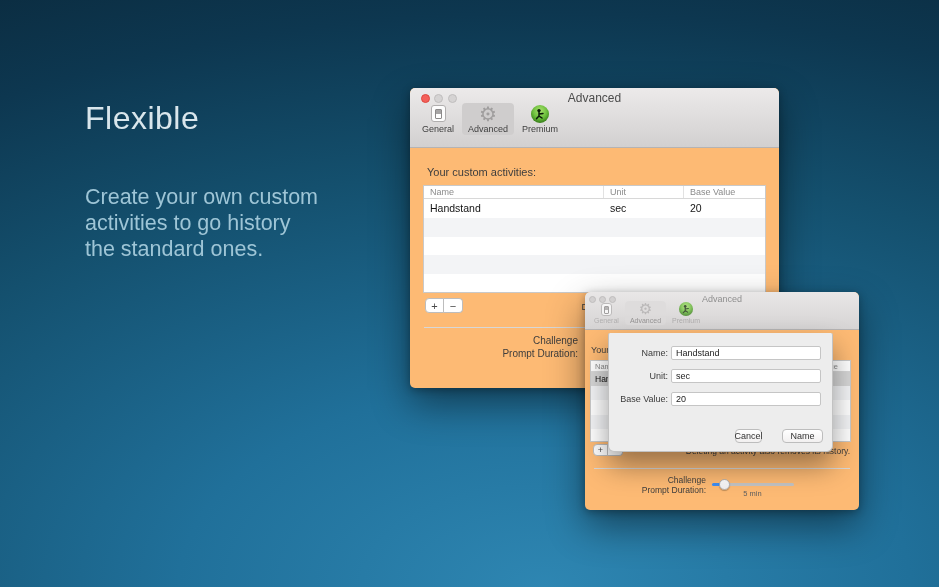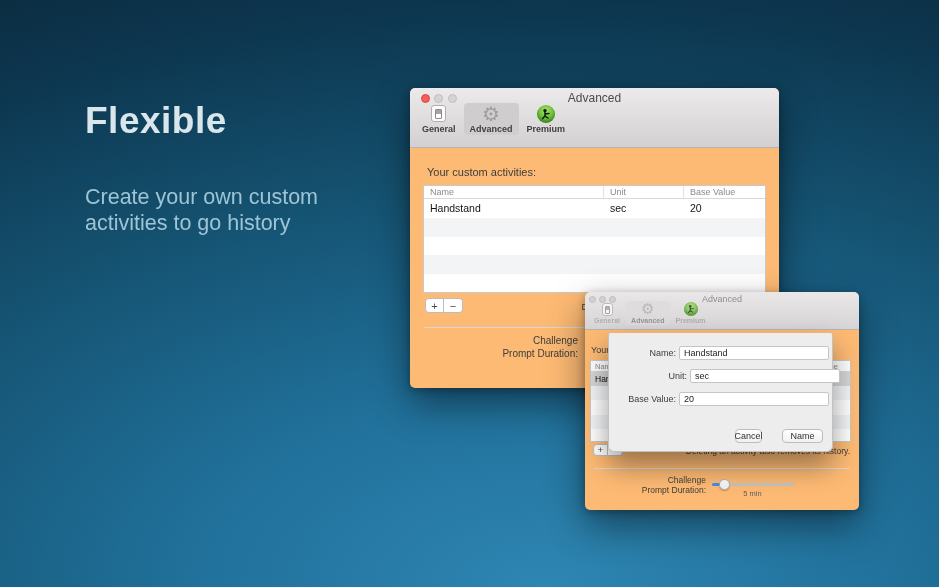--- a/index.html
+++ b/index.html
@@ -3,35 +3,35 @@
 <meta charset="utf-8">
 <style>
   * { margin:0; padding:0; box-sizing:border-box; }
   html,body { width:939px; height:587px; overflow:hidden; }
   body {
     font-family:"Liberation Sans", sans-serif;
     background: radial-gradient(130% 115% at 58% 100%, #2e86b2 0%, #20709a 30%, #14506e 62%, #0d3750 85%, #0b2c40 100%);
     position:relative;
   }
   
-  .hero-title { position:absolute; left:85px; top:100px; font-size:37px; font-weight:700; color:#d9e6ec; letter-spacing:.5px; }
+  .hero-title { position:absolute; left:85px; top:100px; font-size:32px; font-weight:400; color:#d9e6ec; letter-spacing:.5px; }
   .hero-desc  { position:absolute; left:85px; top:184px; font-size:21.5px; font-weight:300; color:#9ec5d6; line-height:26px; }
 
   
   .window { position:absolute; border-radius:5px; background:#fdba74; overflow:hidden;
             box-shadow:0 16px 38px rgba(0,0,0,.45), 0 2px 8px rgba(0,0,0,.3); }
   .chrome { position:absolute; left:0; top:0; right:0;
             background:linear-gradient(#eceaea,#d2d0d0); border-bottom:1px solid #b5b3b3; }
   .dot { position:absolute; border-radius:50%; }
   .win-title { position:absolute; left:0; right:0; text-align:center; color:#4c4c4c; }
 
   .toolbar { position:absolute; display:flex; align-items:flex-end; gap:2px; }
   .tab { display:flex; flex-direction:column; align-items:center; justify-content:flex-end; border-radius:4px; }
   .tab.sel { background:#cfcdcd; }
-  .tab-label { color:#3f3f3f;font-weight:bold; }
+  .tab-label { color:#3f3f3f; }
   .icon-general { background:#fdfdfd; border:1px solid #b0aeae; border-radius:3px;
                   display:flex; align-items:center; justify-content:center; }
   .icon-switch { border:1px solid #8c8a8a; border-radius:1px; background:linear-gradient(#a7a5a5 45%,#fff 45%); }
   .icon-gear { color:#a09e9e; }
   .icon-premium { border-radius:50%; background:radial-gradient(circle at 50% 32%, #a8e06e 0%, #63bb35 55%, #3f9a1d 100%);
                   box-shadow:inset 0 -2px 3px rgba(0,0,0,.25); position:relative; }
 
   
   .tbl { position:absolute; background:#fff; border:1px solid #c9c9c9; }
   .tbl-head { display:flex; border-bottom:1px solid #d8d8d8; color:#8b8b8b; background:#fff; }
@@ -46,40 +46,41 @@
   .seg span:first-child { border-radius:4px 0 0 4px; }
   .seg span:last-child { border-radius:0 4px 4px 0; border-left:none; }
 
   .note { position:absolute; color:#3d3d3d; white-space:nowrap; text-align:right; }
   .hr { position:absolute; height:1px; background:#d7d7d7; }
   .chal { position:absolute; color:#3d3d3d; text-align:right; }
 
   
   .sheet { position:absolute; background:#ededed; border:1px solid #c2c2c2; border-top:none;
            border-radius:2px 2px 6px 6px; box-shadow:0 14px 28px rgba(0,0,0,.4); z-index:6; }
-  .frow { position:absolute; display:flex; align-items:center;margin-left:8px; }
+  .frow { position:absolute; display:flex; align-items:center; }
   .flabel { color:#3c3c3c; text-align:right; }
   .field { background:#fff; border:1px solid #c5c5c5; border-radius:2px; color:#1c1c1c;
            font-family:"Liberation Sans",sans-serif; outline:none; }
   .btn { position:absolute; background:linear-gradient(#ffffff,#f2f0f0); border:1px solid #bdbdbd; border-radius:4px;
          color:#333; display:flex; align-items:center; justify-content:center; }
 
   
   .slider-track { position:absolute; height:3px; background:#c3c3c3; border-radius:2px; }
   .slider-fill  { position:absolute; height:3px; background:#3f8ef3; border-radius:2px; }
   .slider-knob  { position:absolute; width:11px; height:11px; background:linear-gradient(#ffffff,#f0eeee);
                   border:1px solid #b4b2b2; border-radius:50%; box-shadow:0 1px 1px rgba(0,0,0,.25); }
 </style>
 </head>
 <body>
 
 <div class="hero-title">Flexible</div>
 <div class="hero-desc">
   <div>Create your own custom</div>
   <div>activities to go history</div>
+  <div>the standard ones.</div>
 </div>
 
 <div class="window" style="left:410px; top:88px; width:369px; height:300px; z-index:1;">
   <div class="chrome" style="height:60px; border-radius:5px 5px 0 0;">
     <span class="dot" style="left:11px; top:6px; width:9px; height:9px; background:#f4605a; border:1px solid #dd4840;"></span>
     <span class="dot" style="left:24px; top:6px; width:9px; height:9px; background:#d5d3d3; border:1px solid #c0bebe;"></span>
     <span class="dot" style="left:38px; top:6px; width:9px; height:9px; background:#d5d3d3; border:1px solid #c0bebe;"></span>
     <div class="win-title" style="top:3px; font-size:12px;">Advanced</div>
 
     <div class="toolbar" style="left:6px; top:15px;">
@@ -205,21 +206,21 @@
   <div class="slider-track" style="left:127px; top:191px; width:82px;"></div>
   <div class="slider-fill" style="left:127px; top:191px; width:12px;"></div>
   <div class="slider-knob" style="left:134px; top:187px;"></div>
   <div style="position:absolute; left:140px; top:197px; width:55px; text-align:center; font-size:7.5px; color:#5f5f5f;">5 min</div>
 
   <div class="sheet" style="left:23px; top:41px; width:225px; height:119px;">
     <div class="frow" style="left:0; top:13px; width:100%; position:absolute;">
       <span class="flabel" style="width:59px; font-size:9px;">Name:</span>
       <input class="field" type="text" style="margin-left: 3px; width: 150px; height: 14px; font-size: 9px; padding-left: 4px;" value="Handstand">
     </div>
-    <div class="frow" style="left:0; top:36px; width:100%; position:absolute;justify-content:flex-end;">
+    <div class="frow" style="left:0; top:36px; width:100%; position:absolute;">
       <span class="flabel" style="width:59px; font-size:9px;">Unit:</span>
       <input class="field" type="text" style="margin-left: 3px; width: 150px; height: 14px; font-size: 9px; padding-left: 4px;" value="sec">
     </div>
     <div class="frow" style="left:0; top:59px; width:100%; position:absolute;">
       <span class="flabel" style="width:59px; font-size:9px;">Base Value:</span>
       <input class="field" type="text" style="margin-left: 3px; width: 150px; height: 14px; font-size: 9px; padding-left: 4px;" value="20">
     </div>
     <div class="btn" style="left:126px; top:96px; width:27px; height:14px; font-size:9px;">Cancel</div>
     <div class="btn" style="left:173px; top:96px; width:41px; height:14px; font-size:9px;">Name</div>
   </div>

